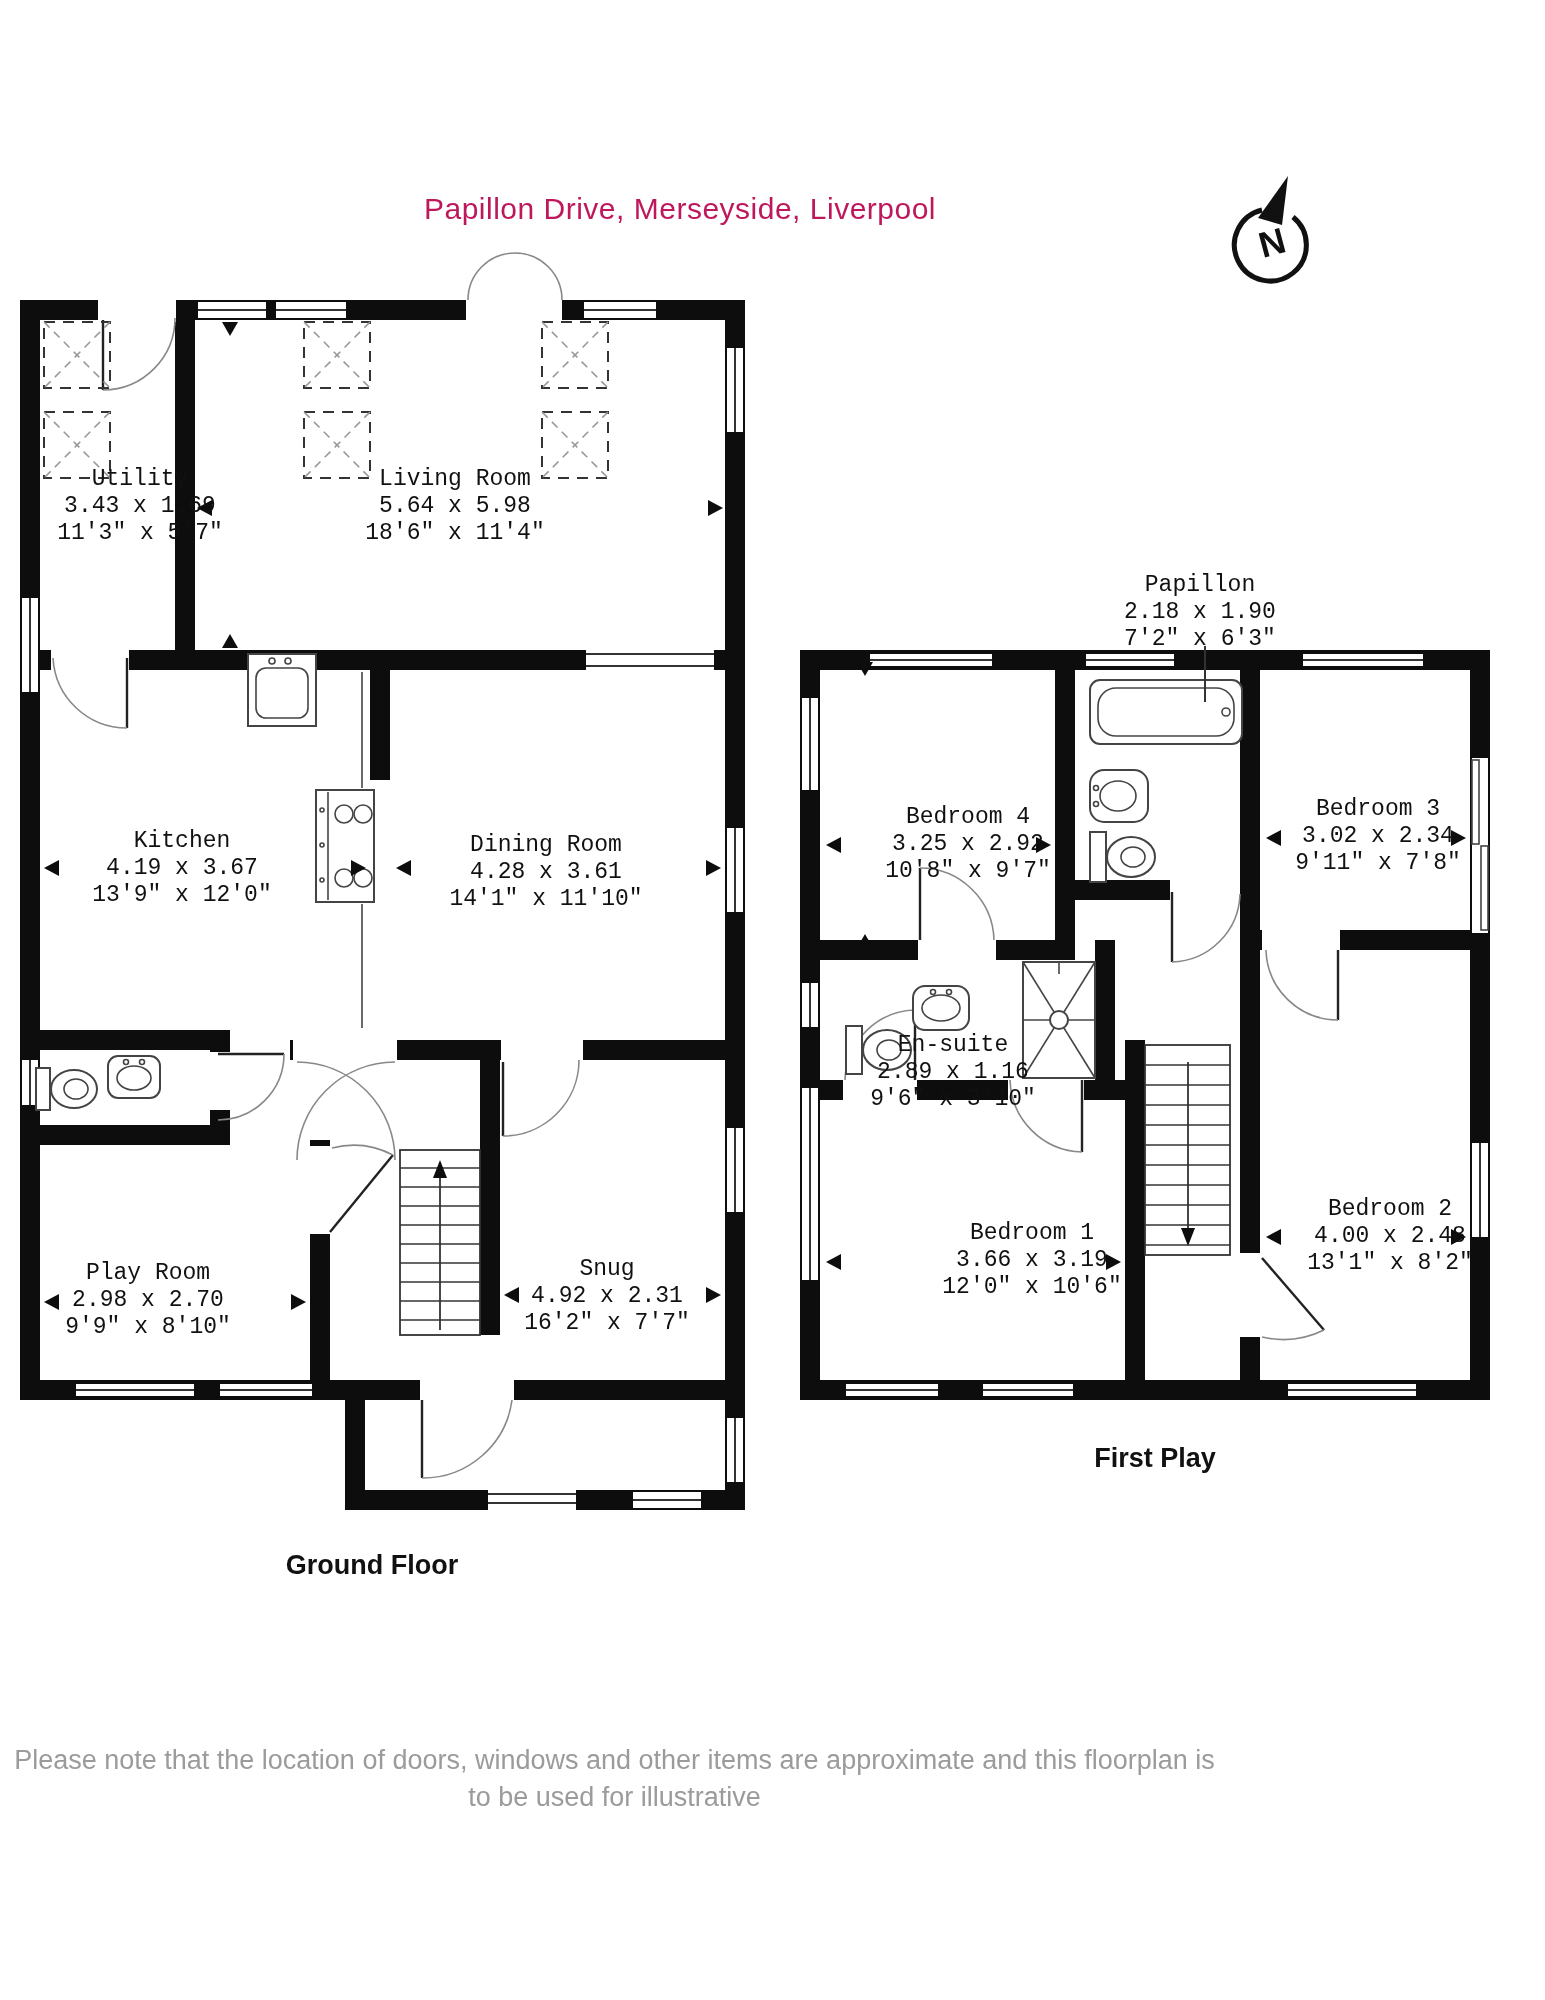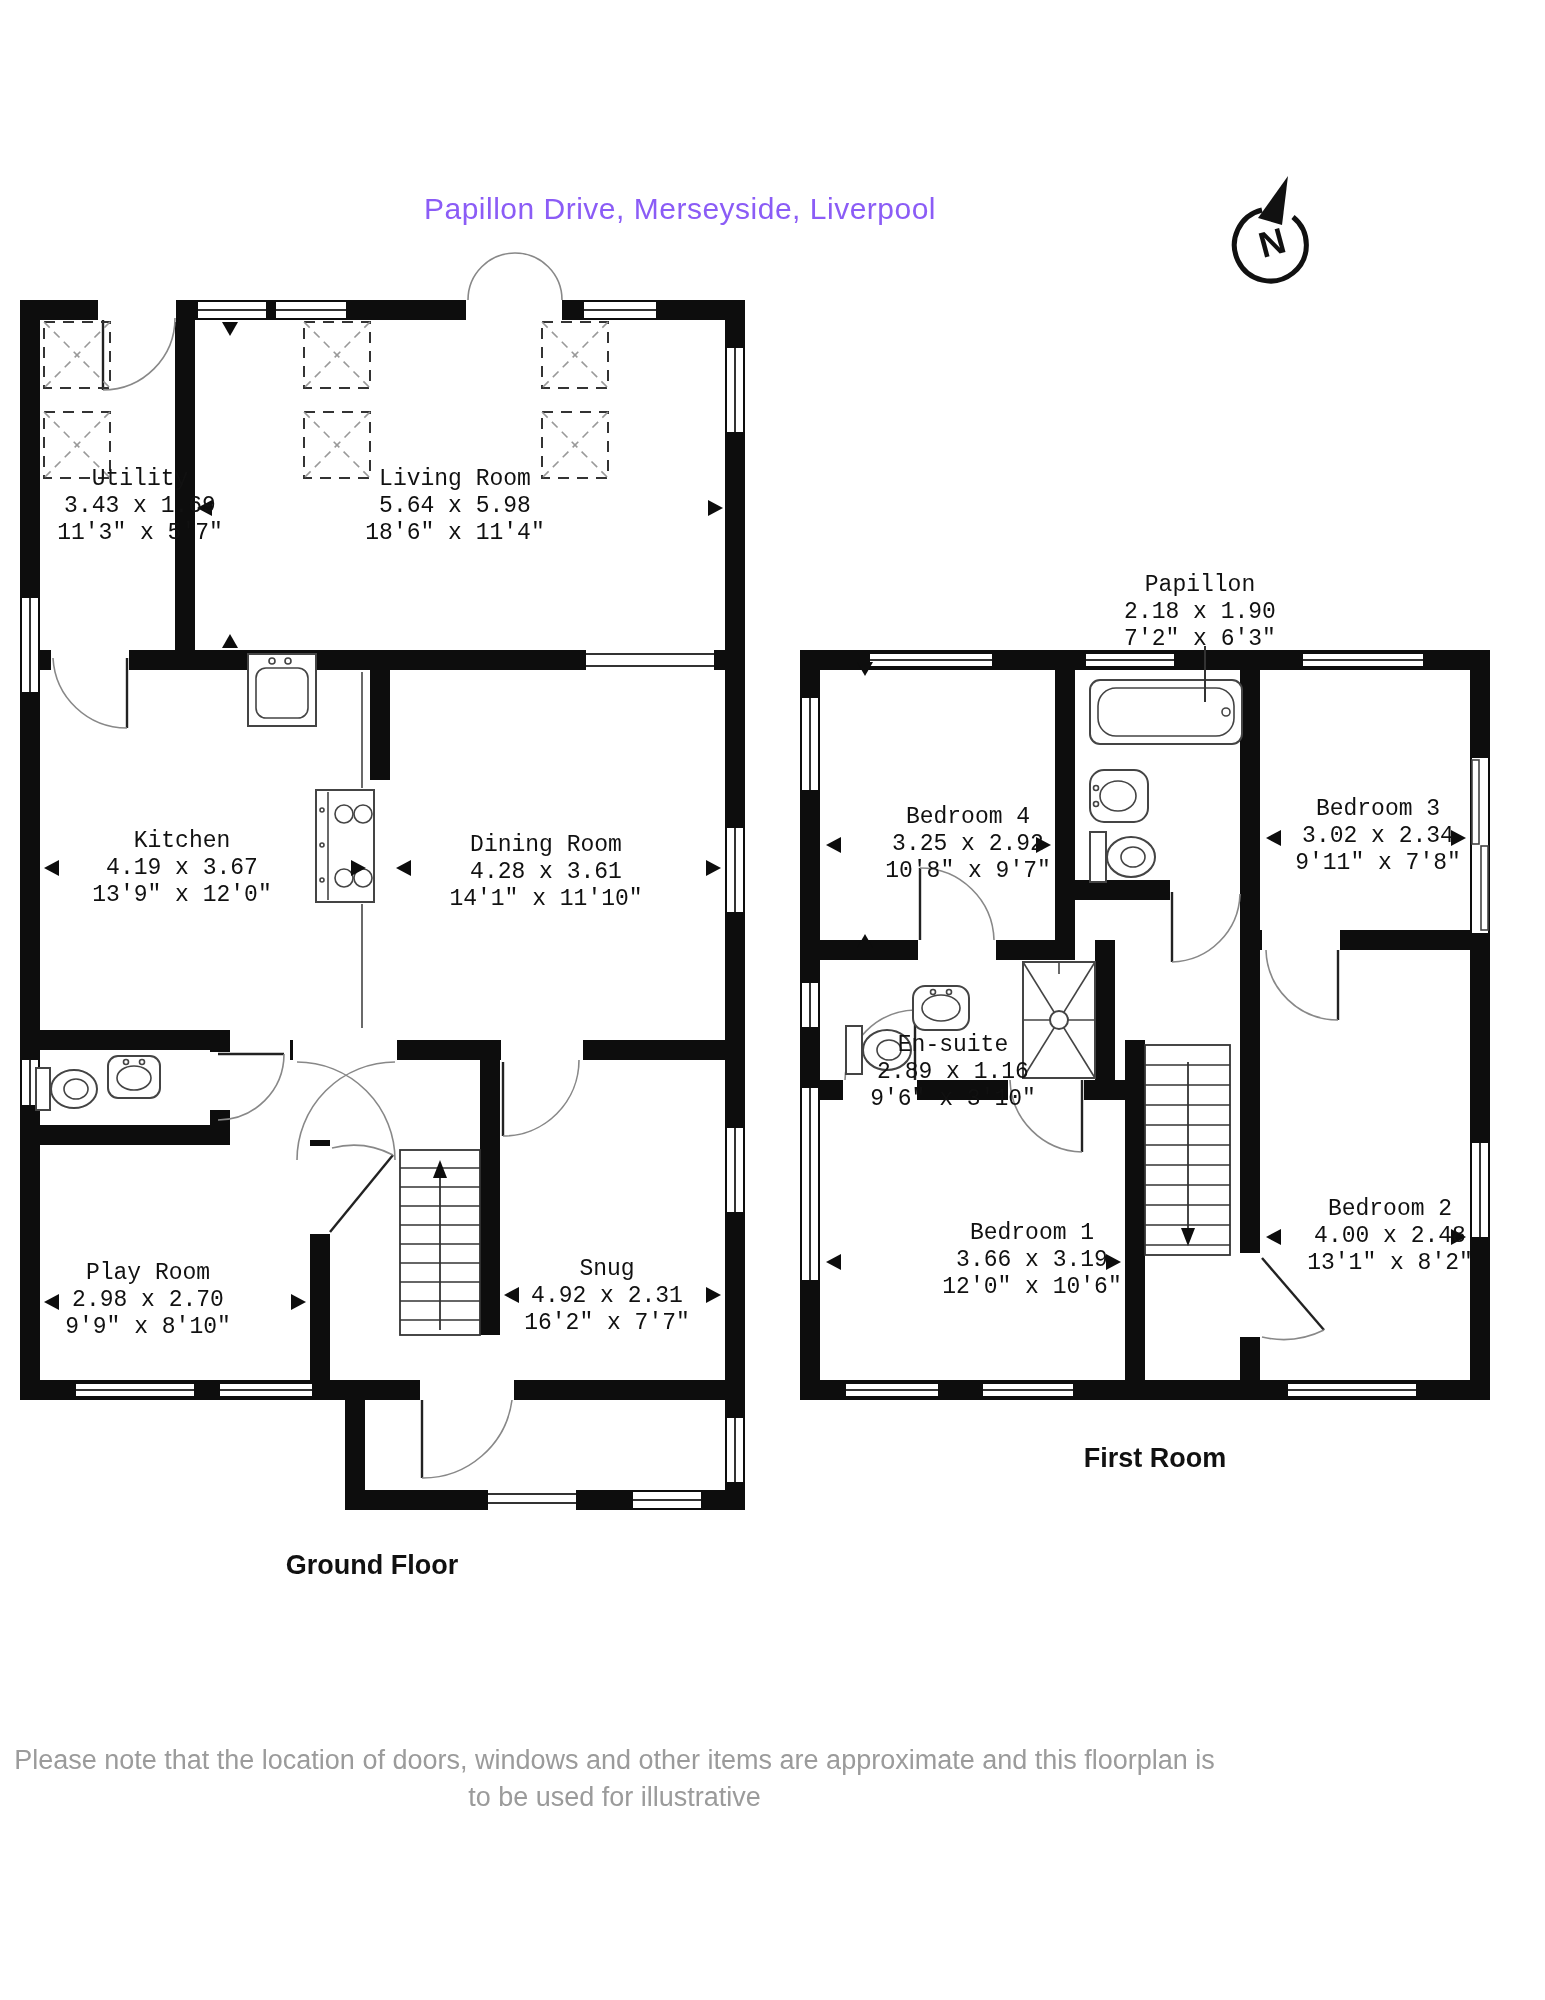--- a/index.html
+++ b/index.html
@@ -1,20 +1,20 @@
 <!DOCTYPE html>
 <html><head>
 <meta charset="utf-8">
 <style>
   html,body{margin:0;padding:0;background:#fff;}
   #canvas{position:relative;width:1545px;height:2000px;background:#fff;overflow:hidden;
           font-family:"Liberation Sans",sans-serif;color:#111;}
   #plan-svg{position:absolute;left:0;top:0;}
   .title{position:absolute;left:330px;top:192px;width:700px;text-align:center;
-         font-size:30px;letter-spacing:.5px;color:#8b5cf6;}
+         font-size:30px;letter-spacing:.5px;color:#be185d;}
   .floor-label{position:absolute;font-size:27px;font-weight:700;color:#111;text-align:center;width:320px;}
   .room-label{position:absolute;transform:translateX(-50%);text-align:center;
               font-size:23px;line-height:27px;color:#111;white-space:nowrap;font-family:Liberation Mono, monospace;}
   .room-label span{display:block;}
   .disclaimer{position:absolute;left:0;top:1742px;width:1229px;text-align:center;
               font-size:27px;line-height:37px;color:#9b9b9b;}
   .disclaimer span{display:block;}
   
   .wall{fill:#0d0d0d;}
   .win{fill:#ffffff;}
@@ -493,19 +493,19 @@
     <span>3.66 x 3.19</span>
     <span>12'0" x 10'6"</span>
   </div>
   <div class="room-label" style="left:1390px;top:1196px">
     <span>Bedroom 2</span>
     <span>4.00 x 2.48</span>
     <span>13'1" x 8'2"</span>
   </div>
 
   <div class="floor-label" style="left:212px;top:1550px">Ground Floor</div>
-  <div class="floor-label" style="left:995px;top:1443px">First Room</div>
+  <div class="floor-label" style="left:995px;top:1443px">First Play</div>
 
   <div class="disclaimer">
     <span>Please note that the location of doors, windows and other items are approximate and this floorplan is to be used for illustrative</span>
   </div>
 
 </div>
 
 </body></html>

